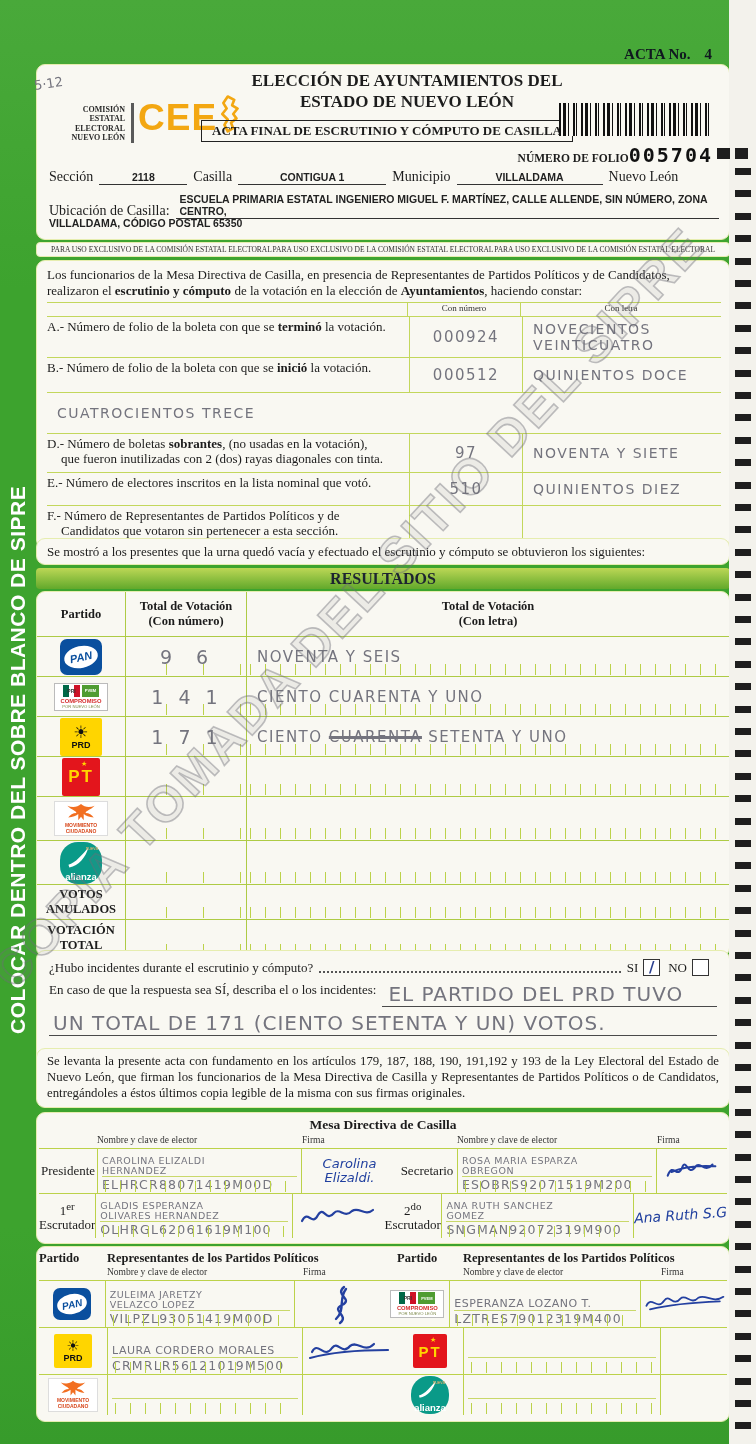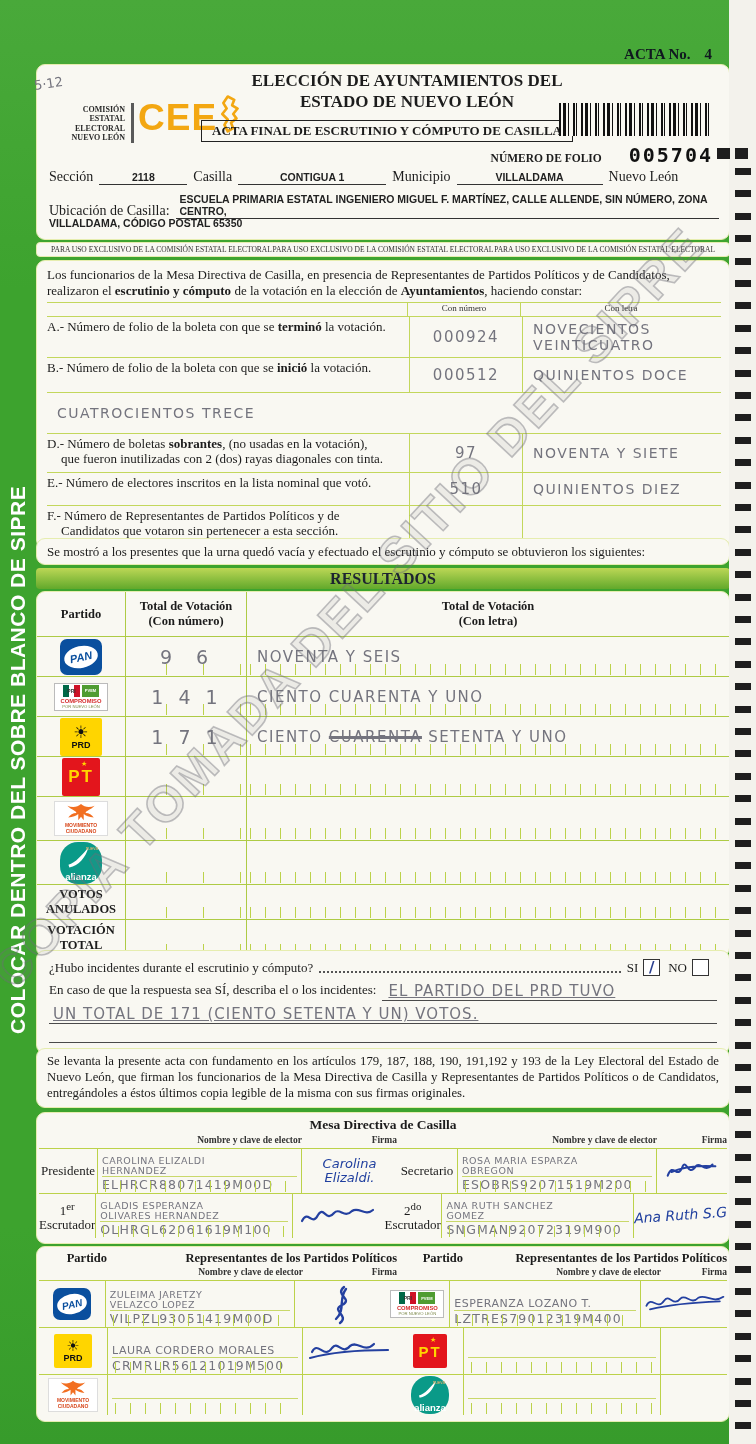--- a/index.html
+++ b/index.html
@@ -37,21 +37,21 @@
   .cee{position:absolute;left:101px;top:34px;font-family:"Liberation Sans",sans-serif;font-weight:bold;
     font-size:37px;color:#f3a712;letter-spacing:1px;line-height:1;}
   .nl-icon{position:absolute;left:182px;top:30px;}
   .t1{position:absolute;left:160px;width:420px;top:6px;text-align:center;font-weight:bold;font-size:17px;}
   .t2{position:absolute;left:160px;width:420px;top:27px;text-align:center;font-weight:bold;font-size:17px;}
   .subwrap{position:absolute;left:150px;width:400px;top:55px;text-align:center;}
   .subbox{display:inline-block;border:1.5px solid #222;padding:2px 10px;font-weight:bold;font-size:13px;}
   .barcode{position:absolute;right:16px;top:38px;width:154px;height:33px;background:
     repeating-linear-gradient(90deg,#111 0 2px,#f9f8f2 2px 4px,#111 4px 7px,#f9f8f2 7px 9px,
     #111 9px 10px,#f9f8f2 10px 14px,#111 14px 16px,#f9f8f2 16px 17px,#111 17px 18px,#f9f8f2 18px 22px);}
-  .folio{position:absolute;right:16px;top:78px;display:flex;align-items:baseline;gap:27px;}
+  .folio{position:absolute;right:16px;top:78px;display:flex;align-items:baseline;gap:0;}
   .folio .lab{font-weight:bold;font-size:11.5px;}
   .folio .val{font-family:"DejaVu Sans Mono",monospace;font-weight:bold;font-size:20px;letter-spacing:2px;color:#111;}
   .frow{position:absolute;left:12px;right:10px;top:104px;display:flex;align-items:flex-end;font-size:14px;}
   .uline{border-bottom:1.2px solid #333;text-align:center;font-family:"Liberation Sans",sans-serif;
     font-weight:bold;font-size:10.5px;padding-bottom:1px;color:#222;}
   .ub1{position:absolute;left:12px;right:10px;top:128px;display:flex;align-items:flex-end;font-size:14px;}
   .ub2{position:absolute;left:150px;right:10px;top:152px;font-family:"Liberation Sans",sans-serif;
     font-weight:bold;font-size:10.5px;color:#222;}
   
   .excl{top:242px;height:15px;border-radius:4px;display:flex;align-items:center;
@@ -128,21 +128,21 @@
   .al-sw{position:absolute;top:3px;left:5px;}
   
   .inc{top:950px;padding:8px 12px 10px;}
   .iline1{display:flex;align-items:flex-end;font-size:13px;}
   .leader{flex:1;border-bottom:2px dotted #555;margin:0 6px 3px;height:1px;min-width:30px;}
   .cb{width:15px;height:15px;border:1.6px solid #333;display:inline-flex;align-items:center;
     justify-content:center;margin:0 8px 0 5px;background:#fff;}
   .cb .slash{font-size:15px;font-weight:bold;color:#2a3f8f;line-height:1;font-family:"DejaVu Sans",sans-serif;}
   .iline2{display:flex;align-items:flex-start;font-size:13px;margin-top:6px;}
   .wline{border-bottom:1.6px solid #4a4a4a;}
-  .ihw{font-size:15px;letter-spacing:1px;text-decoration:underline;}
+  .ihw{font-size:20px;letter-spacing:1px;}
   .iline3{margin-top:4px;padding-left:4px;}
   .iline4{height:16px;margin-top:2px;}
   
   .legal{top:1048px;padding:5px 10px;font-size:12.8px;line-height:1.25;text-align:justify;}
   
   .mesa{top:1112px;padding:2px 2px 5px;}
   .mtitle{text-align:center;font-weight:bold;font-size:13.5px;padding:2px 0;}
   .mhead{display:flex;font-size:9.5px;color:#333;height:13px;}
   .mrow{display:flex;border-top:1px solid #bcd24a;min-height:44px;align-items:stretch;}
   .w-role{width:58px;display:flex;align-items:center;justify-content:center;font-size:13px;text-align:center;line-height:1.05;}
@@ -161,21 +161,21 @@
   .reps{top:1246px;padding:2px 2px 6px;}
   .rphead1{display:flex;font-weight:bold;font-size:12.5px;height:18px;align-items:center;}
   .rphead2{display:flex;font-size:9.5px;color:#333;height:13px;}
   .rprow{display:flex;border-top:1px solid #bcd24a;min-height:46px;align-items:stretch;}
   .r-logo{width:68px;display:flex;align-items:center;justify-content:center;}
   .r-name{width:196px;}
   .r-sig{width:94px;}
   .r-logo2{width:66px;display:flex;align-items:center;justify-content:center;}
   .r-name2{width:198px;}
   .r-sig2{flex:1;}
-  .ctr{text-align:right;font-weight:bold;}
+  .ctr{text-align:left;}
   svg.sig{overflow:visible;}
 </style>
 </head>
 <body>
 
 <div class="page">
 
   <div class="perf">
     <div class="perf-dashes"></div>
   </div>

